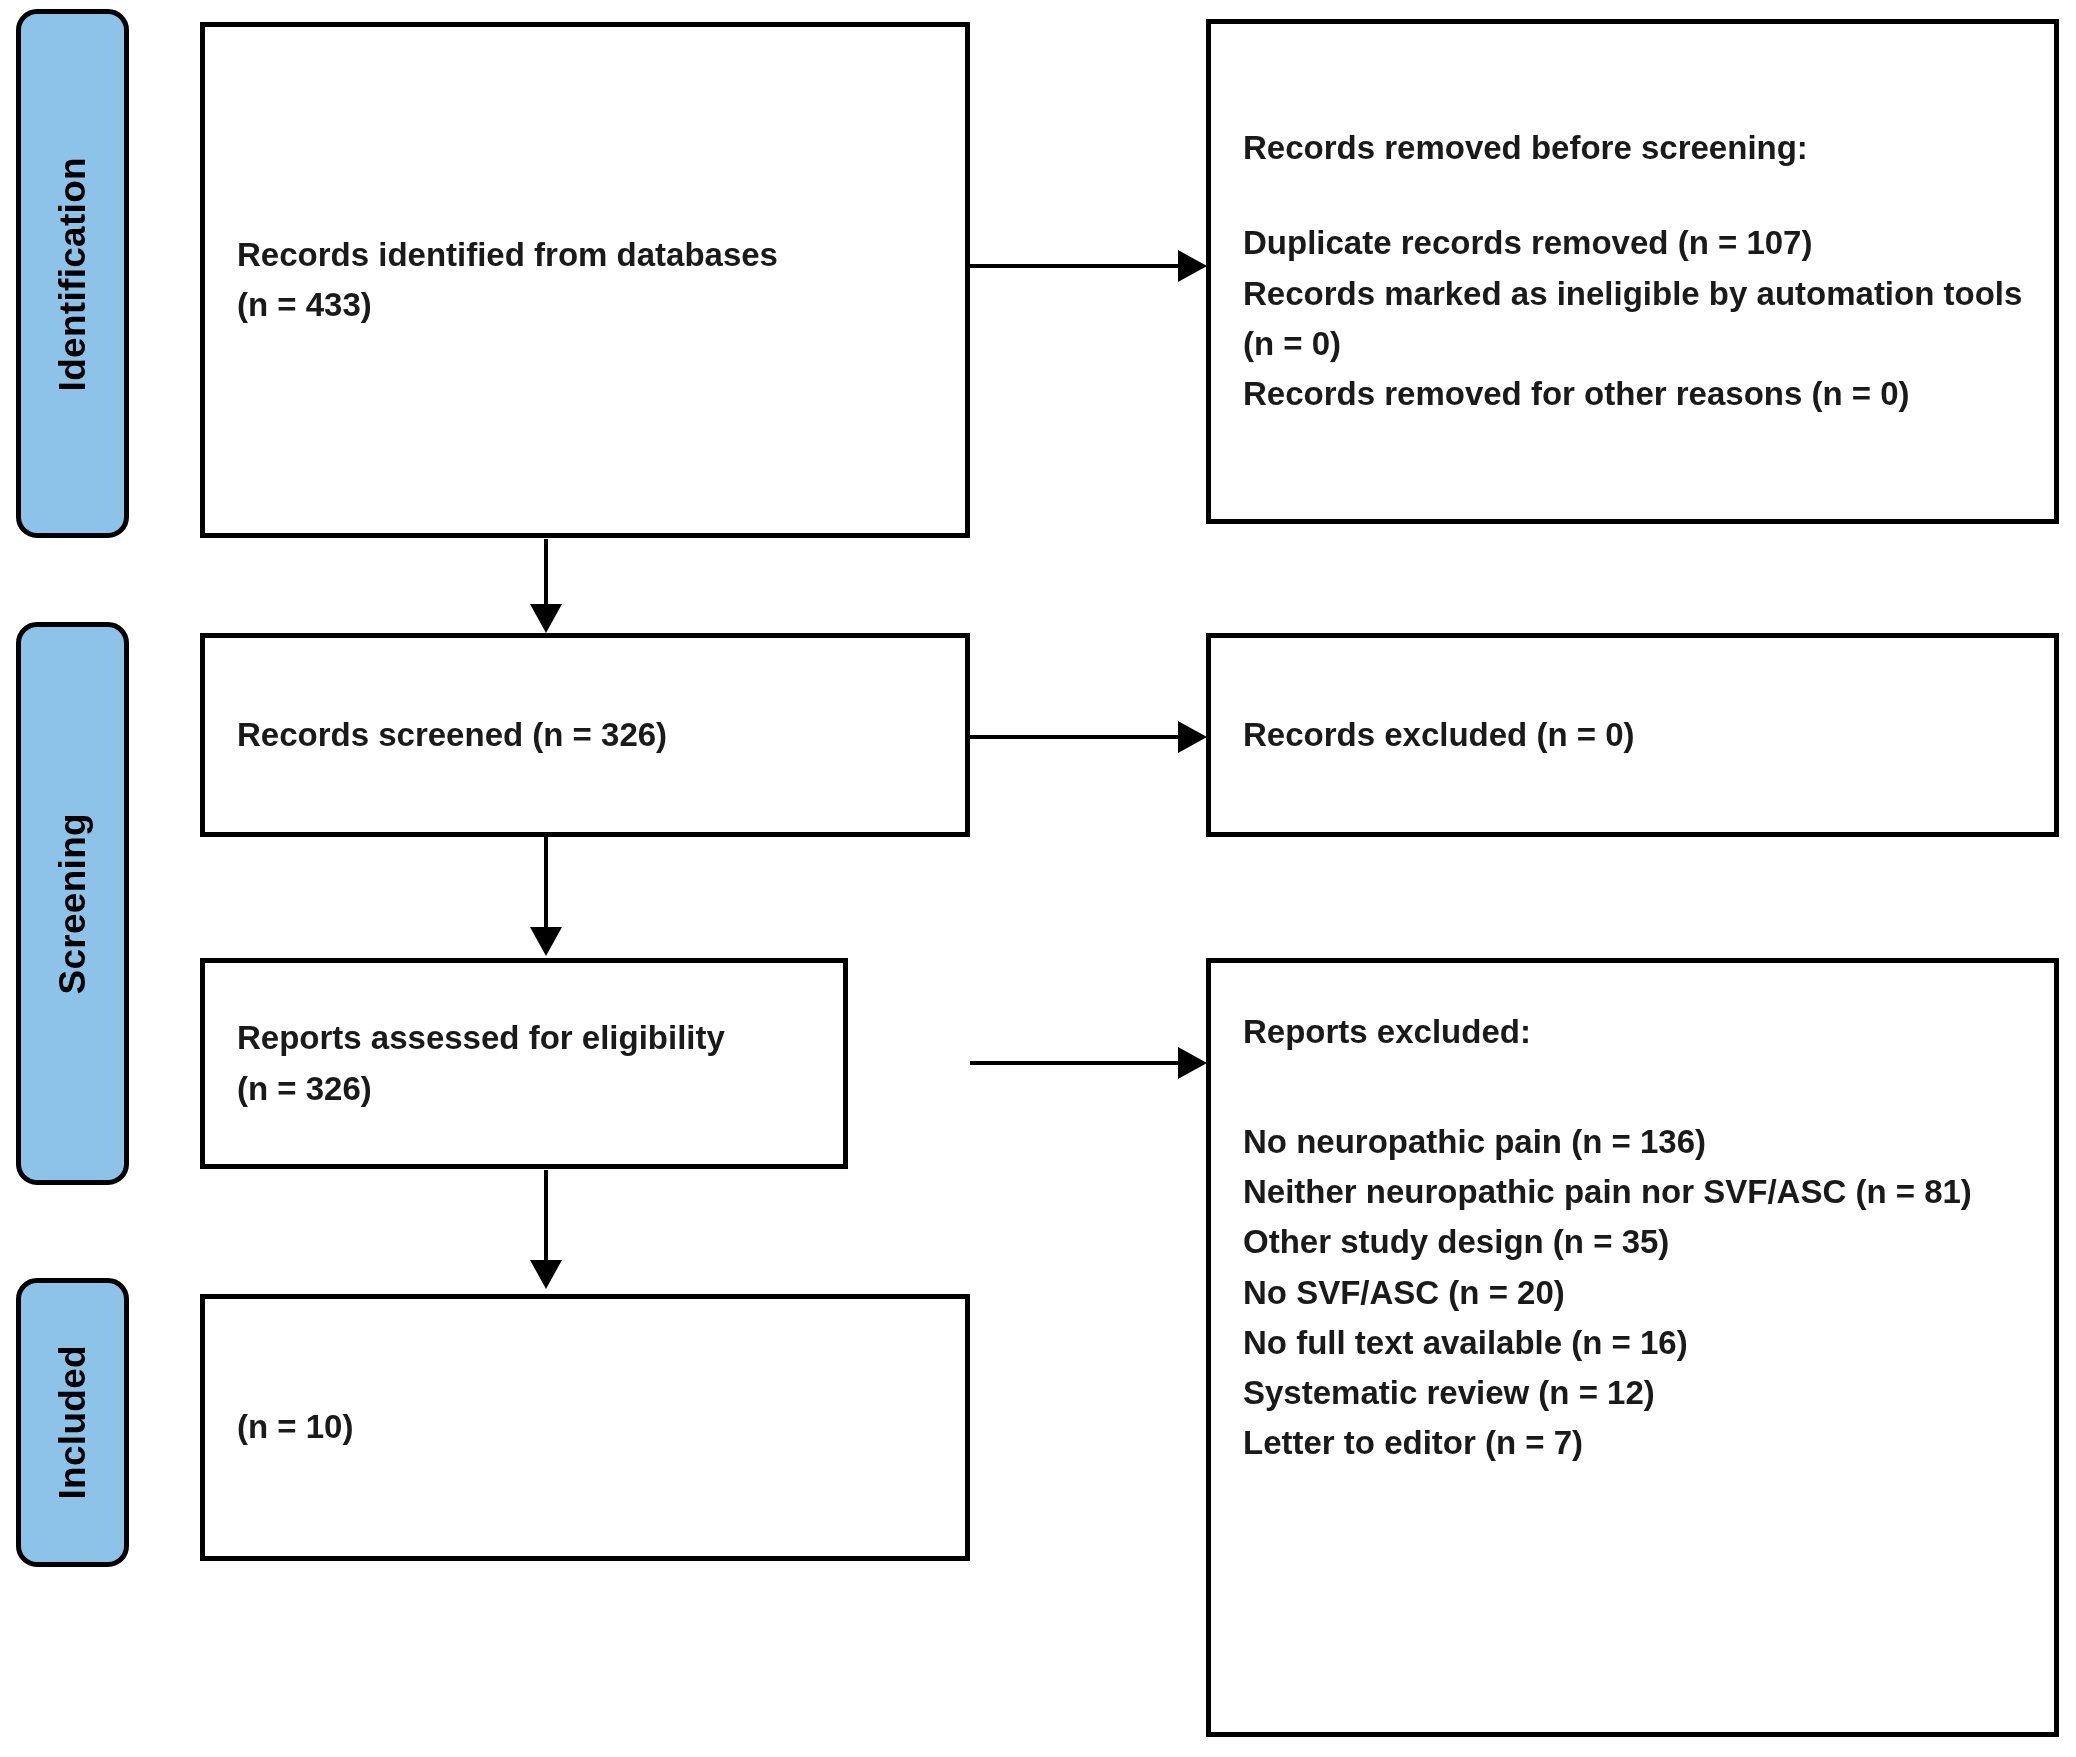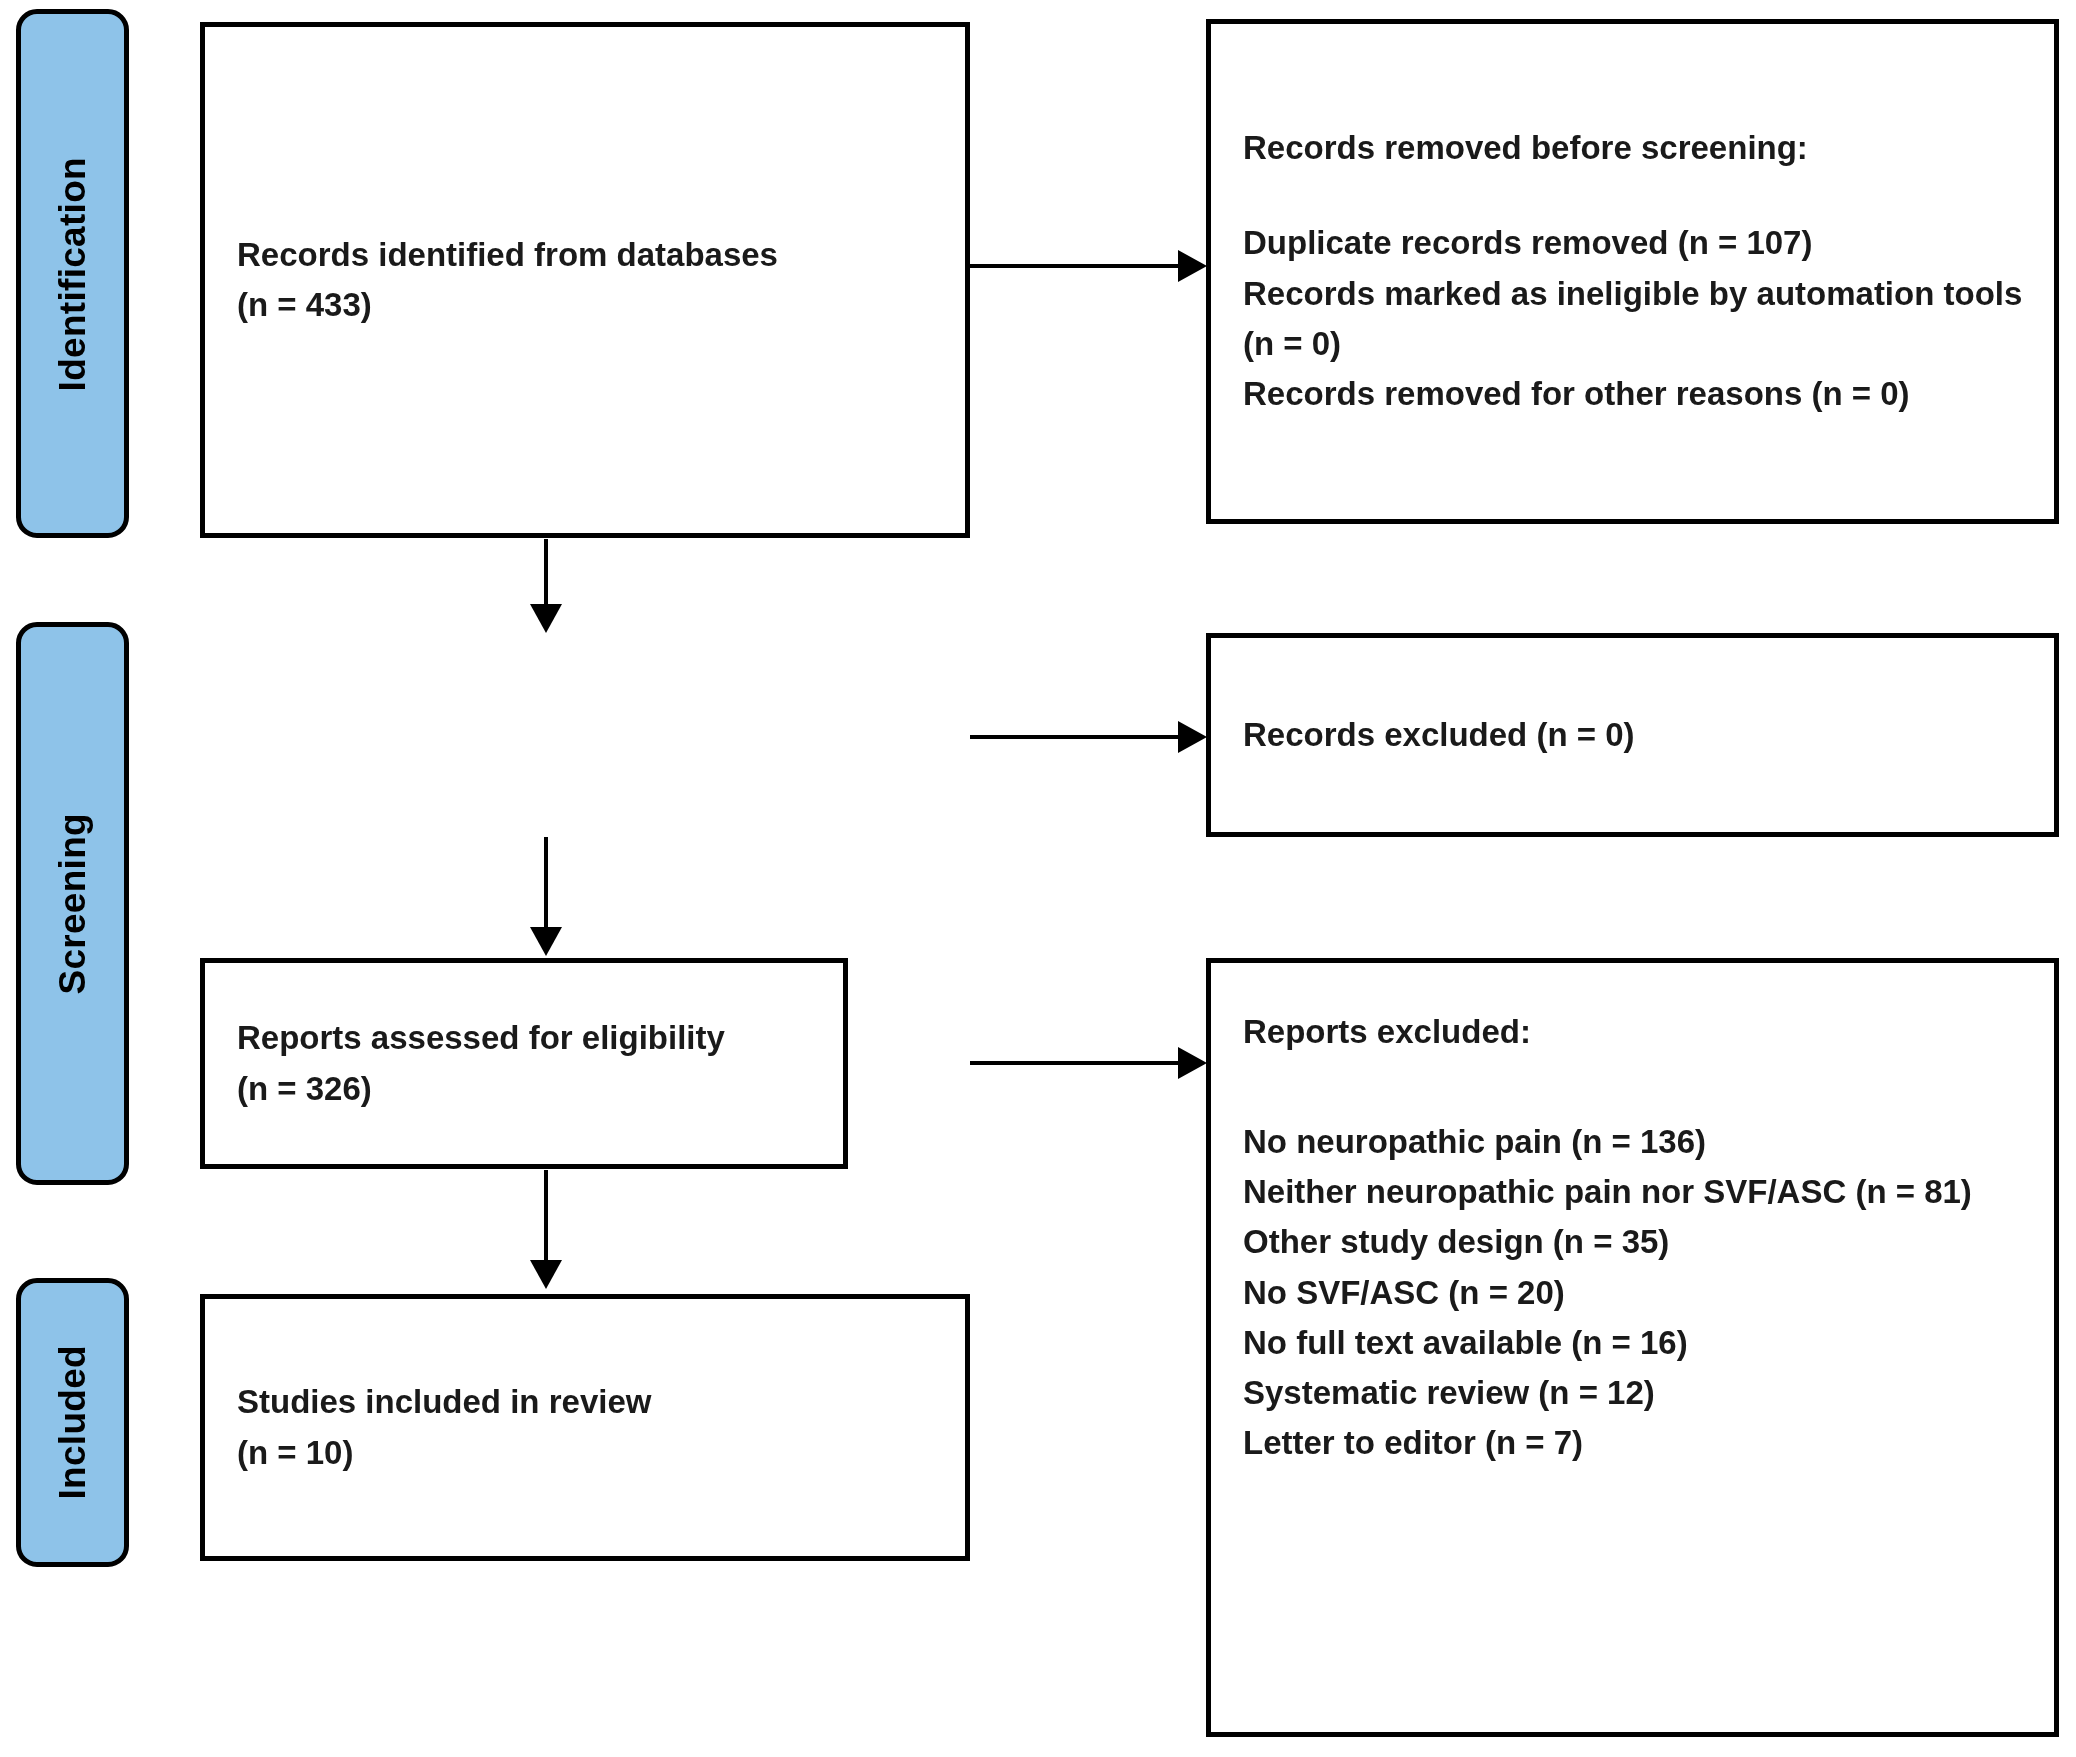--- a/index.html
+++ b/index.html
@@ -121,20 +121,25 @@
       <div class="line">Records removed for other reasons (n = 0)</div>
     </div>
   </div>
 
   <div class="conn-h" style="left:970px; top:264px; width:211px;"></div>
   <div class="arrow-right" style="left:1178px; top:250px;"></div>
 
   <div class="conn-v" style="left:544px; top:539px; height:70px;"></div>
   <div class="arrow-down" style="left:530px; top:604px;"></div>
 
+  <div class="box" style="left:200px; top:633px; width:770px; height:204px;">
+    <div class="box-inner">
+      <div class="line">Records screened (n = 326)</div>
+    </div>
+  </div>
 
   <div class="box" style="left:1206px; top:633px; width:853px; height:204px;">
     <div class="box-inner">
       <div class="line">Records excluded (n = 0)</div>
     </div>
   </div>
 
   <div class="conn-h" style="left:970px; top:735px; width:211px;"></div>
   <div class="arrow-right" style="left:1178px; top:721px;"></div>
 
@@ -163,19 +168,18 @@
   </div>
 
   <div class="conn-h" style="left:970px; top:1061px; width:211px;"></div>
   <div class="arrow-right" style="left:1178px; top:1047px;"></div>
 
   <div class="conn-v" style="left:544px; top:1170px; height:93px;"></div>
   <div class="arrow-down" style="left:530px; top:1260px;"></div>
 
   <div class="box" style="left:200px; top:1294px; width:770px; height:267px;">
     <div class="box-inner">
-      <div class="line">Studies included in review</div>
       <div class="line">(n = 10)</div>
     </div>
   </div>
 
 </div>
 
 
 </body></html>

